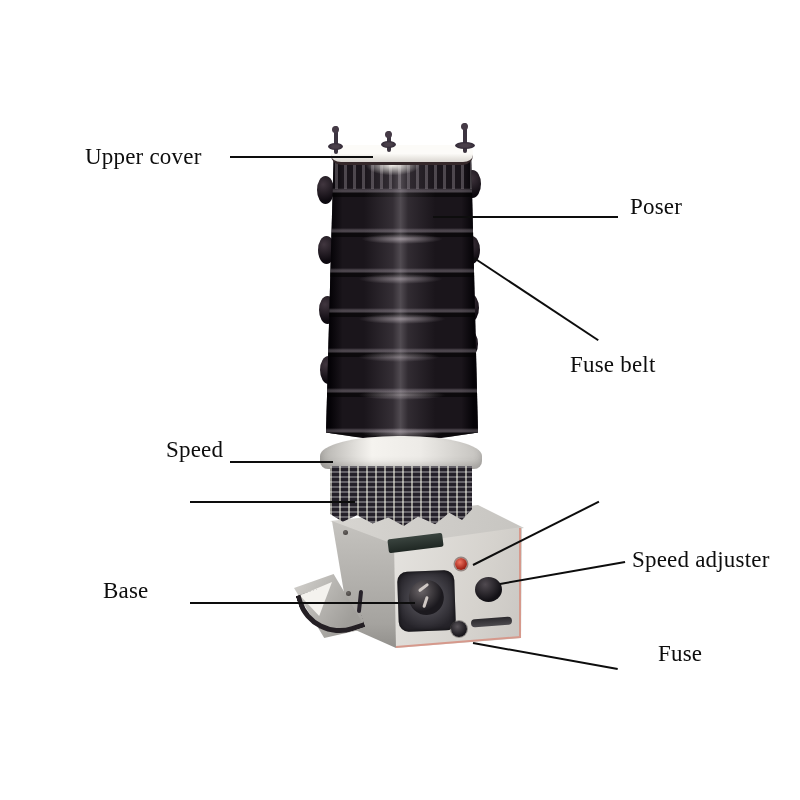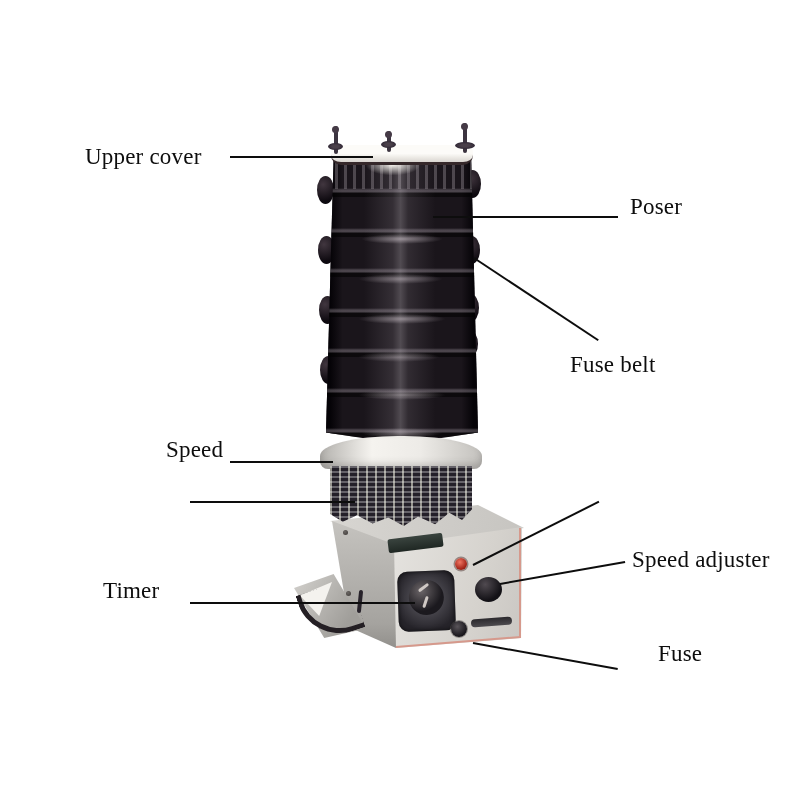--- a/index.html
+++ b/index.html
@@ -225,16 +225,16 @@
   <div class="leader" style="left:473px; top:564px; width:141px; transform:rotate(-26.7deg);"></div>
   <div class="leader" style="left:500px; top:583px; width:127px; transform:rotate(-10deg);"></div>
   <div class="leader" style="left:190px; top:602px; width:225px;"></div>
   <div class="leader" style="left:473px; top:642px; width:147px; transform:rotate(10.2deg);"></div>
 
   <div class="lbl" style="left:85px;  top:144px;text-align:right;">Upper cover</div>
   <div class="lbl" style="left:630px; top:194px;">Poser</div>
   <div class="lbl" style="left:570px; top:352px;">Fuse belt</div>
   <div class="lbl" style="left:166px; top:437px;">Speed</div>
   <div class="lbl" style="left:632px; top:539px;margin-top:8px;">Speed adjuster</div>
-  <div class="lbl" style="left:103px; top:578px;">Timer</div>
+  <div class="lbl" style="left:103px; top:578px;">Base</div>
   <div class="lbl" style="left:630px; top:641px;margin-left:28px;">Fuse</div>
 
 </div>
 
 </body></html>

